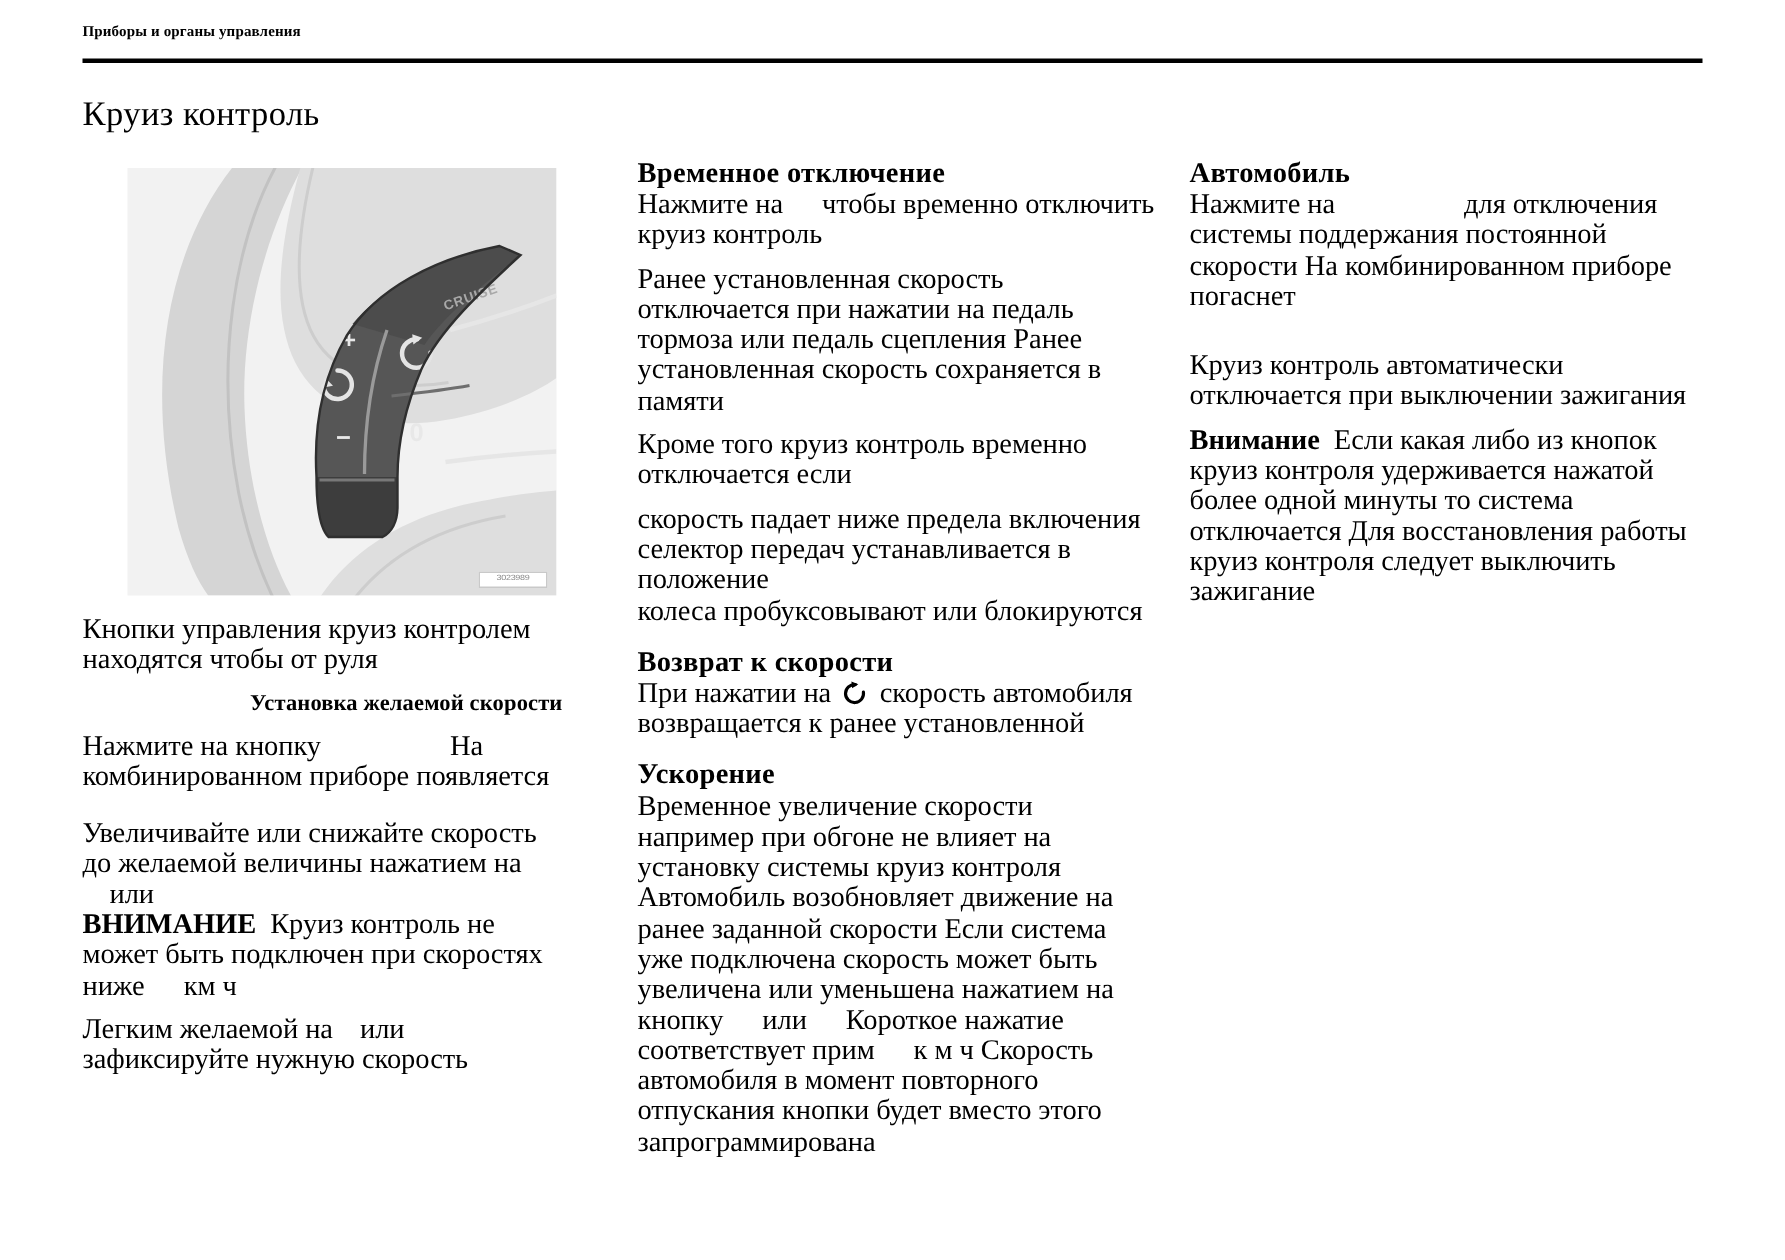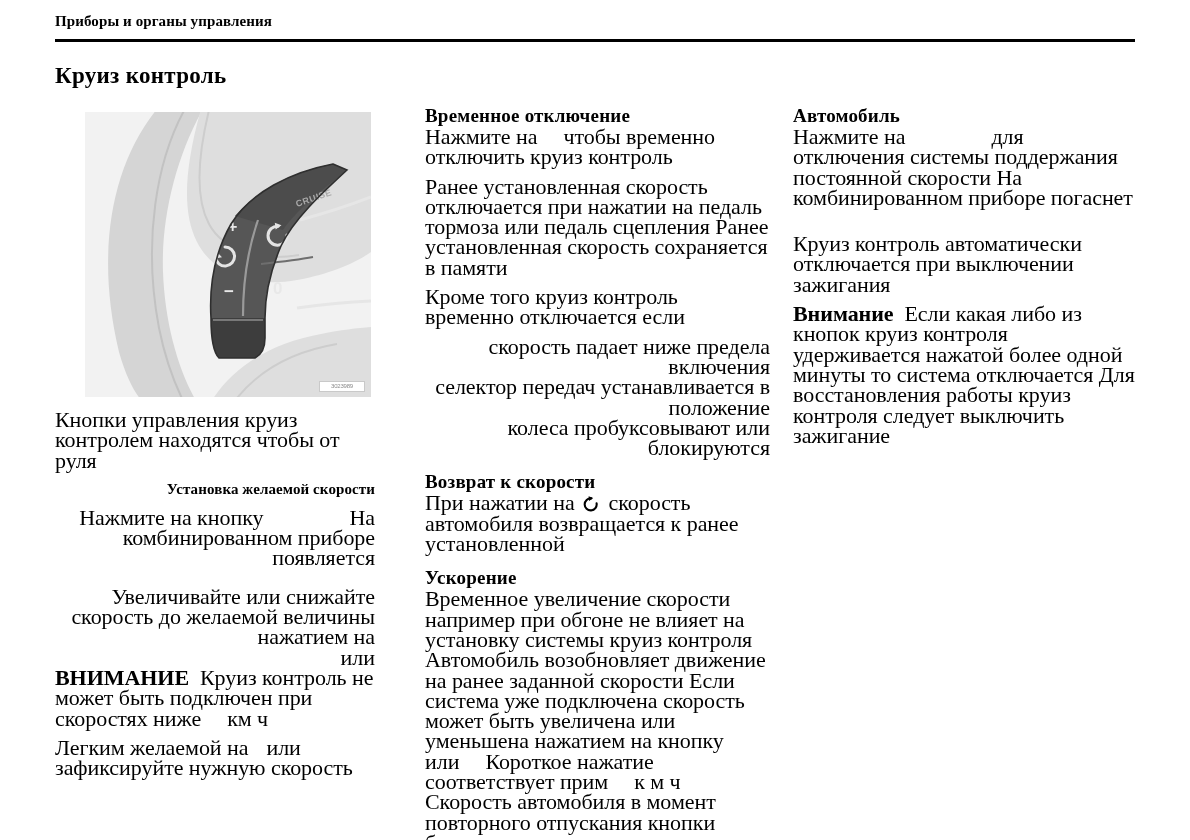--- a/index.html
+++ b/index.html
@@ -25,40 +25,40 @@
   
   .running-header {
     position: absolute;
     left: 55px;
     top: 12px;
     width: 1080px;
   }
   .running-header-title {
     font-family: "Liberation Serif", "DejaVu Serif", serif;
     font-weight: bold;
-    font-size: 15px;
+    font-size: 10px;
     letter-spacing: 0.1px;
     line-height: 19px;
     white-space: nowrap;
   }
   .header-rule {
     position: absolute;
     left: 55px;
     top: 39px;
     width: 1080px;
     height: 3px;
     background: #000000;
   }
 
   
   .chapter-title {
     position: absolute;
     left: 55px;
     top: 63px;
-    font-weight: bold;
+    font-weight: normal;
     font-size: 23px;
     letter-spacing: 0.3px;
     white-space: nowrap;
   }
 
   
   .col {
     position: absolute;
     top: 105px;
   }
@@ -109,31 +109,31 @@
   h3.sub-heading {
     margin: 0;
     font-weight: bold;
     font-size: 15px;
     line-height: 19px;
     letter-spacing: 0.1px;
     text-align: right;
   }
   p.body-text {
     margin: 0;
-    font-size: 22px;
+    font-size: 19px;
     line-height: 20.3px;
     letter-spacing: -0.05px;
   }
 
   .gap-sm { height: 9px; }
   .gap-md { height: 13px; }
   .gap-lg { height: 18px; }
   .gap-xl { height: 26px; }
 
-  .indent { margin-left: 30px; text-align: right; }
+  .indent { margin-left: 30px; }
   .indent-sm { margin-left: 15px; }
 
   .bold-lead { font-weight: bold; }
   .glyph-gap-wide { display: inline-block; width: 86px; }
   .glyph-gap-sm   { display: inline-block; width: 26px; }
   .glyph-gap-xs   { display: inline-block; width: 18px; }
 
   
   .resume-icon {
     display: inline-block;

